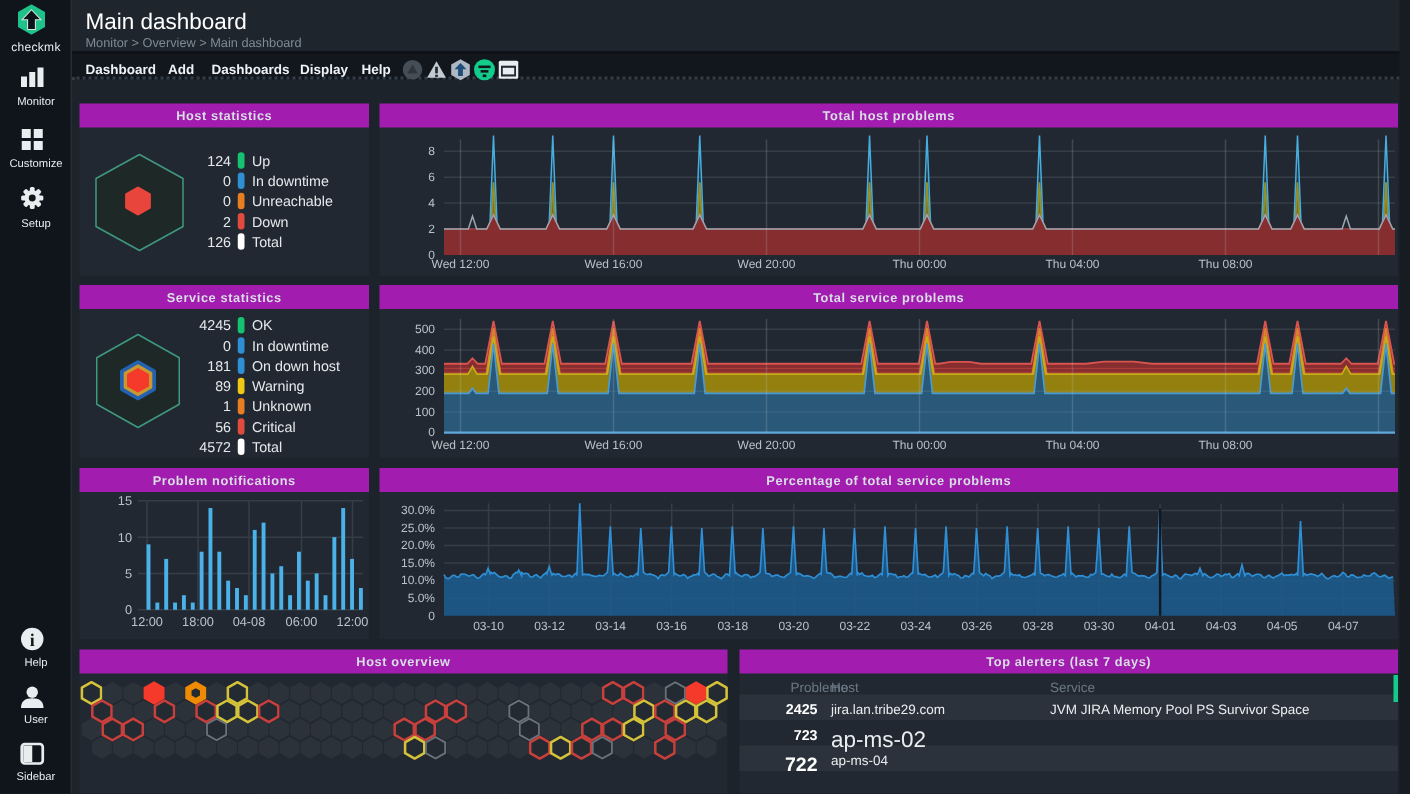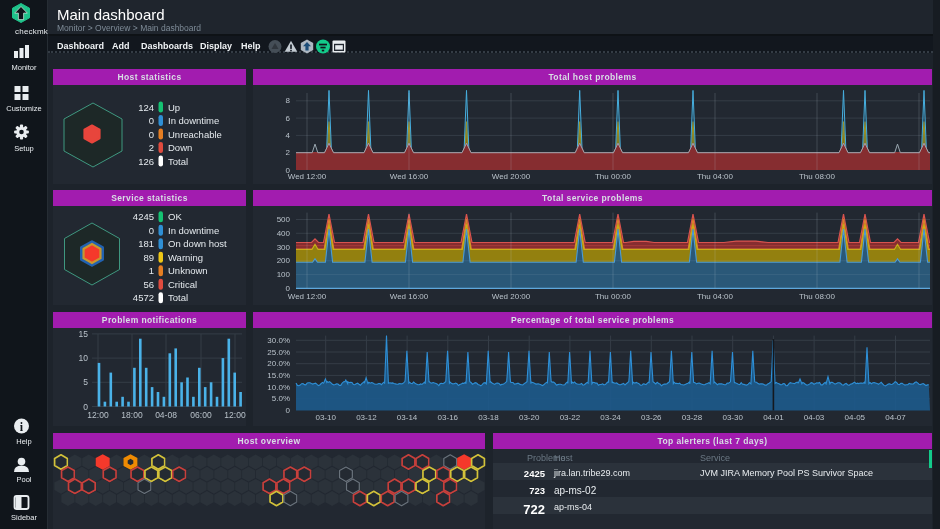--- a/index.html
+++ b/index.html
@@ -18,26 +18,26 @@
 <div class="abs" style="left:57px;top:23px;color:#7e8b97;font-size:8.5px;">Monitor &gt; Overview &gt; Main dashboard</div>
 
 <div class="abs" style="left:48px;top:36px;width:892px;height:17px;background:#12171e;border-bottom:2px dotted #343c45;"></div>
 <div class="mi" style="left:57px;">Dashboard</div>
 <div class="mi" style="left:112px;">Add</div>
 <div class="mi" style="left:141px;">Dashboards</div>
 <div class="mi" style="left:200px;">Display</div>
 <div class="mi" style="left:241px;">Help</div>
 
 <div class="abs" style="left:0;top:0;width:48px;height:529px;background:#10151b;border-right:1px solid #262d34;"></div>
-<div class="slab" style="top:27px;font-size:8px;letter-spacing:0.2px;text-align:right;">checkmk</div>
+<div class="slab" style="top:27px;font-size:8px;letter-spacing:0.2px;">checkmk</div>
 <div class="slab" style="top:63px;">Monitor</div>
 <div class="slab" style="top:103.5px;text-align:center;">Customize</div>
 <div class="slab" style="top:144px;">Setup</div>
 <div class="slab" style="top:437px;">Help</div>
-<div class="slab" style="top:475px;">Pool</div>
+<div class="slab" style="top:475px;">User</div>
 <div class="slab" style="top:513px;">Sidebar</div>
 <svg class="abs" style="left:0;top:0;" width="48" height="529">
     <polygon points="21,3.5 29.5,8.2 29.5,17.8 21,22.5 12.5,17.8 12.5,8.2" fill="#1ec28a" stroke="#1ec28a" stroke-width="1" stroke-linejoin="round"></polygon>
     <path d="M21 6.5 L27.3 13.1 L23.6 13.1 L23.6 19.6 L18.4 19.6 L18.4 13.1 L14.7 13.1 Z" fill="#0d1318" stroke="#d8e8e0" stroke-width="0.7"></path>
     <rect x="14" y="51" width="4" height="7" fill="#e9edf0"></rect>
     <rect x="19.5" y="48" width="4" height="10" fill="#e9edf0"></rect>
     <rect x="25" y="45" width="4" height="13" fill="#e9edf0"></rect>
     <rect x="14.5" y="86" width="6" height="6" fill="#e9edf0"></rect>
     <rect x="14.5" y="94" width="6" height="6" fill="#e9edf0"></rect>
     <rect x="22.5" y="86" width="6" height="6" fill="#e9edf0"></rect>
@@ -89,21 +89,21 @@
 
 <div class="abs" style="left:493px;top:463px;width:439px;height:17px;background:#2b323b;"></div>
 <div class="abs" style="left:493px;top:497px;width:439px;height:17px;background:#2b323b;"></div>
 <div class="abs" style="left:507px;top:452.5px;width:38px;color:#6b7884;font-size:9px;text-align:right;padding-left:20px;">Probleme</div>
 <div class="abs" style="left:554px;top:452.5px;color:#6b7884;font-size:9px;">Host</div>
 <div class="abs" style="left:700px;top:452.5px;color:#6b7884;font-size:9px;">Service</div>
 <div class="abs" style="left:495px;top:467.5px;width:50px;color:#fff;font-size:9.5px;font-weight:bold;text-align:right;">2425</div>
 <div class="abs" style="left:554px;top:467.5px;color:#e9edf0;font-size:9px;">jira.lan.tribe29.com</div>
 <div class="abs" style="left:700px;top:467.5px;color:#e9edf0;font-size:9px;">JVM JIRA Memory Pool PS Survivor Space</div>
 <div class="abs" style="left:495px;top:484.5px;width:50px;color:#fff;font-size:9.5px;font-weight:bold;text-align:right;">723</div>
-<div class="abs" style="left:554px;top:484.5px;color:#e9edf0;font-size:10px;">ap-ms-02</div>
+<div class="abs" style="left:554px;top:484.5px;color:#e9edf0;font-size:15px;">ap-ms-02</div>
 <div class="abs" style="left:495px;top:501.5px;width:50px;color:#fff;font-size:13px;font-weight:bold;text-align:right;">722</div>
 <div class="abs" style="left:554px;top:501.5px;color:#e9edf0;font-size:9px;">ap-ms-04</div>
 <div class="abs" style="left:929px;top:450px;width:3px;height:18px;background:#13cb8a;"></div>
 
 <svg class="abs" style="left:0;top:0;" width="940" height="529">
 <polygon points="93,103.0 122,119.0 122,151.0 93,167.0 64,151.0 64,119.0" fill="#1d2827" stroke="#3f9880" stroke-width="1" stroke-linejoin="round"></polygon>
     <polygon points="92,125.4 99.6,129.7 99.6,138.3 92,142.6 84.4,138.3 84.4,129.7" fill="#e8453c" stroke="#e8453c" stroke-width="2" stroke-linejoin="round"></polygon>
     <text x="154" y="110.5" text-anchor="end" class="st">124</text>
     <rect x="158.5" y="101.5" width="4.5" height="11" rx="2.2" fill="#15c272"></rect>
     <text x="168" y="110.5" class="st">Up</text>

